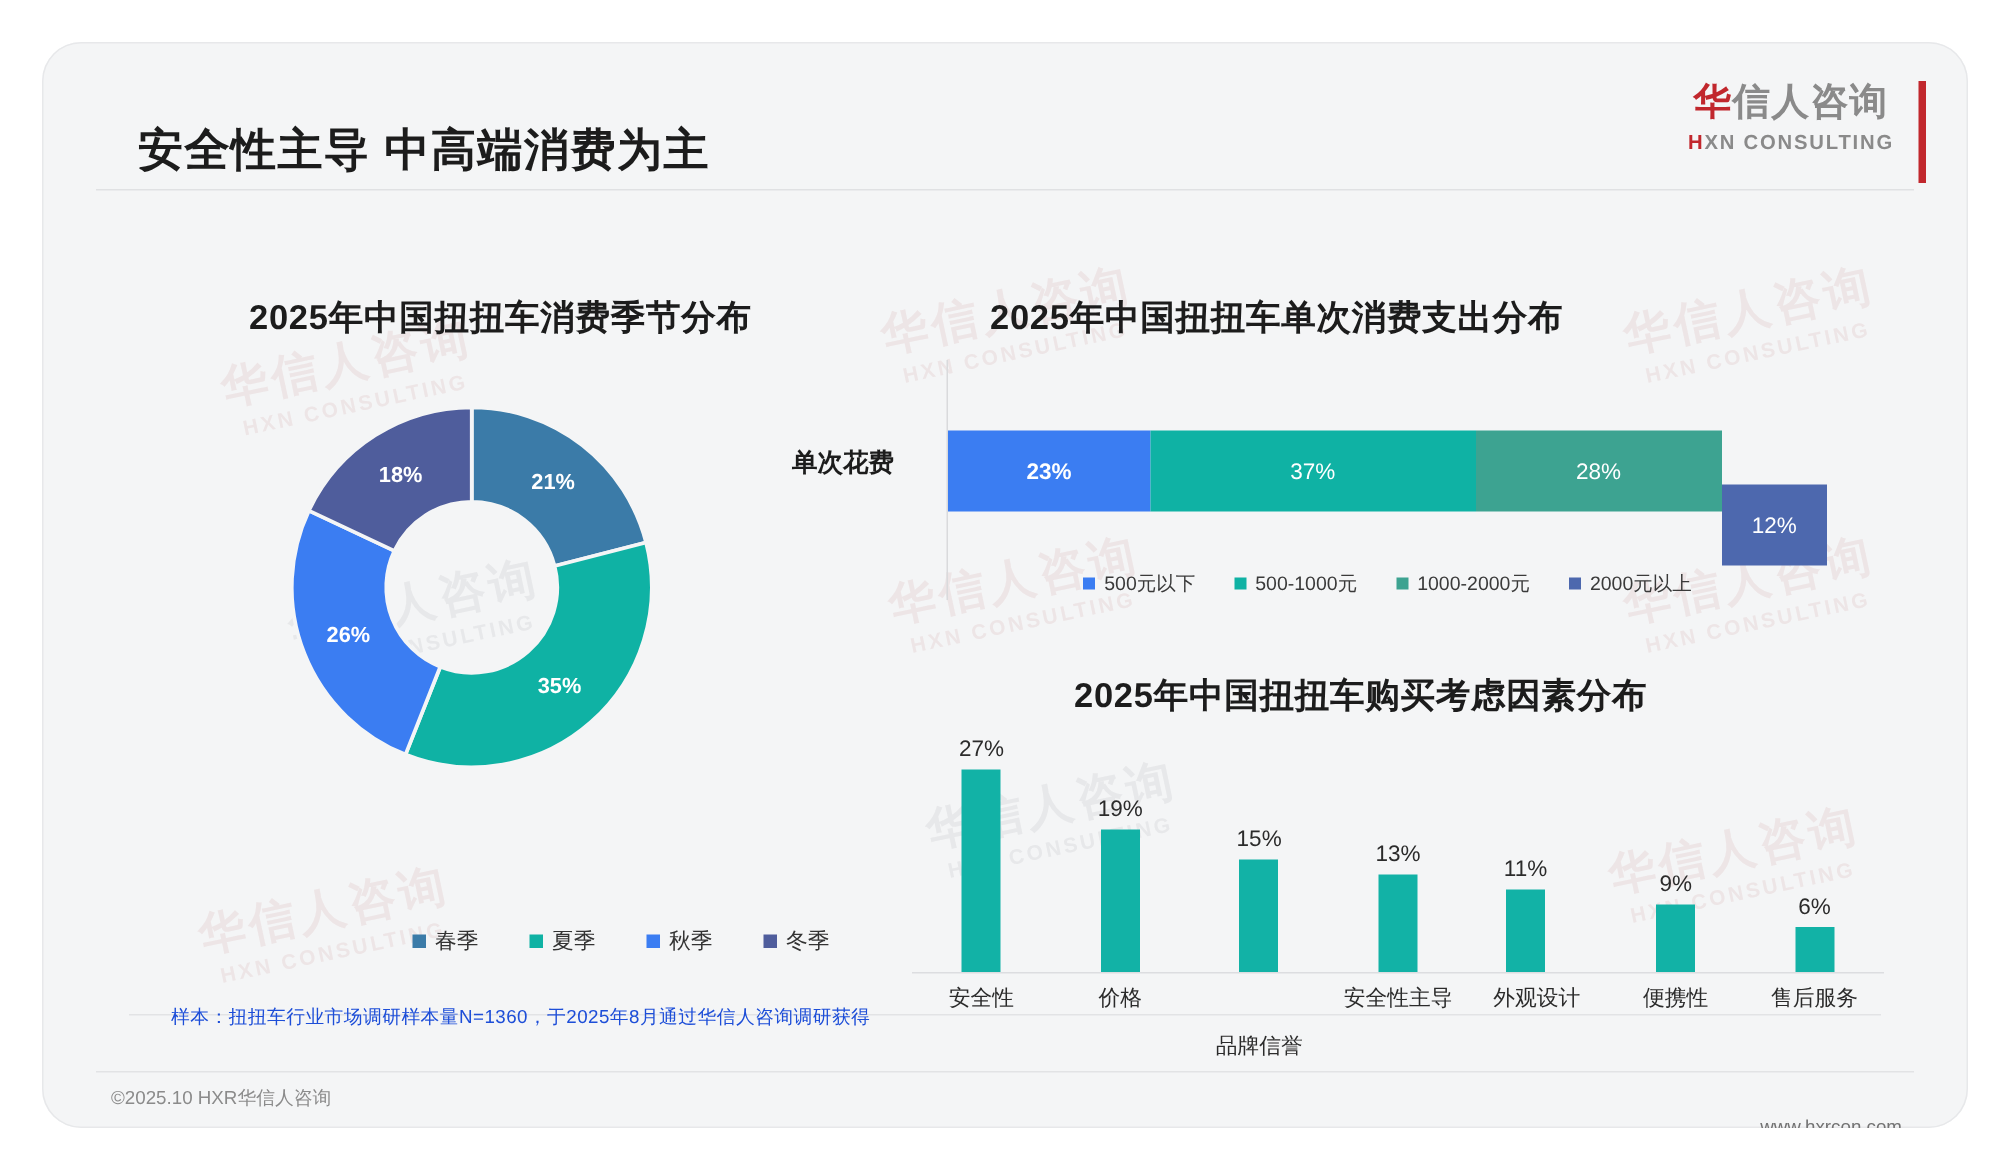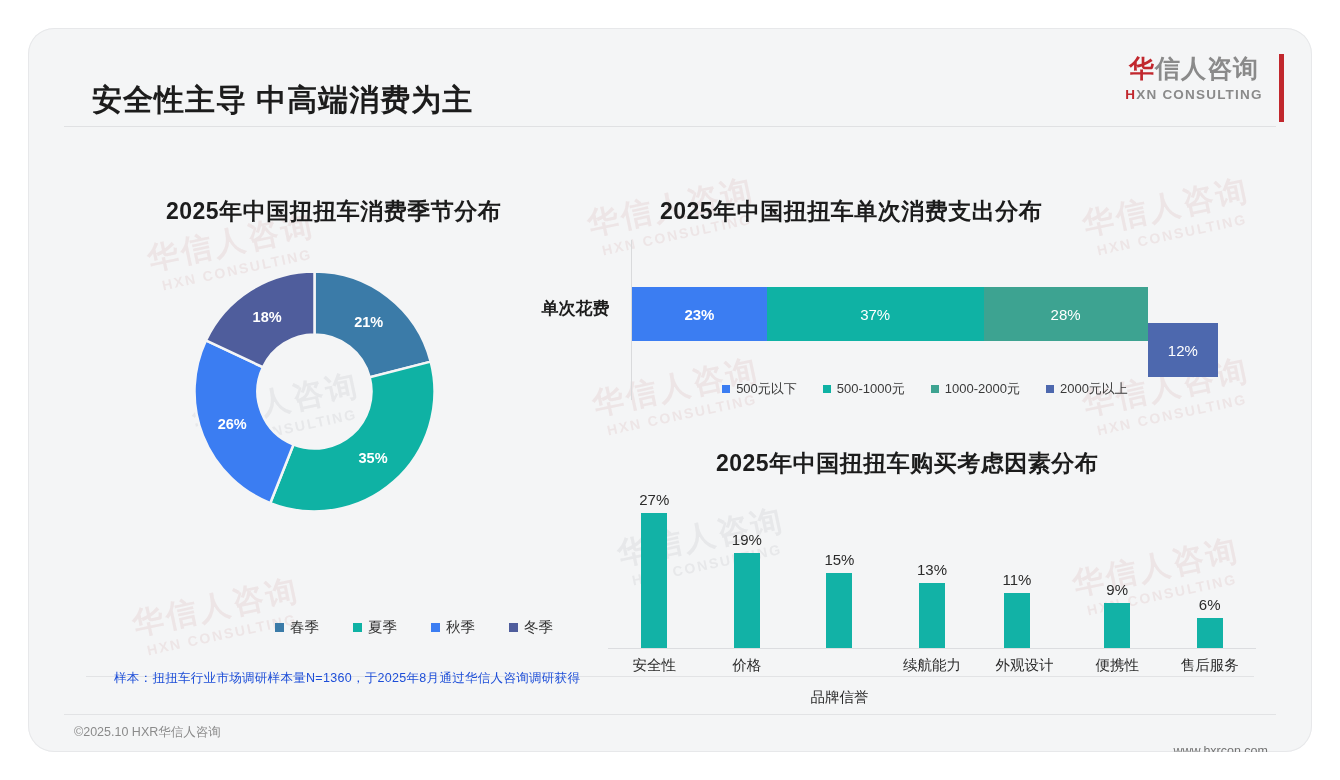--- a/index.html
+++ b/index.html
@@ -154,21 +154,21 @@
   #stack-axis {
     position: absolute;
     left: 43px; top: 72px;
     width: 1px; height: 160px;
     background: #d9dadc;
   }
   #stack-cat {
     position: absolute;
     left: -60px; top: 129px;
     width: 95px;
-    text-align: center;
+    text-align: left;
     font-size: 17px;
     font-weight: bold;
     color: #1c1c1c;
   }
   #stack-bar {
     position: absolute;
     left: 44px; top: 119px;
     width: 586px; height: 54px;
     display: flex;
   }
@@ -425,21 +425,21 @@
           <div class="col-group" style="left: 555.714px; height: 30px;">
             <div class="col-val">6%</div>
             <div class="col-bar" style="height:100%;background:#12b2a6"></div>
           </div>
         </div>
       <div id="col-baseline"></div>
       <div id="col-xlabels">
           <div class="col-x" style="left: 0.285714px;">安全性</div>
           <div class="col-x" style="left: 92.8571px;">价格</div>
           <div class="col-x" style="left: 185.429px; margin-top: 32px;">品牌信誉</div>
-          <div class="col-x" style="left: 278px;">续航能力</div>
+          <div class="col-x" style="left: 278px;">安全性主导</div>
           <div class="col-x" style="left: 370.571px;">外观设计</div>
           <div class="col-x" style="left: 463.143px;">便携性</div>
           <div class="col-x" style="left: 555.714px;">售后服务</div>
         </div>
     </div>
 
     <div id="footnote-rule"></div>
     <div id="footnote">样本：扭扭车行业市场调研样本量N=1360，于2025年8月通过华信人咨询调研获得</div>
     <div id="footer-rule"></div>
     <div id="footer-left">©2025.10 HXR华信人咨询</div>

